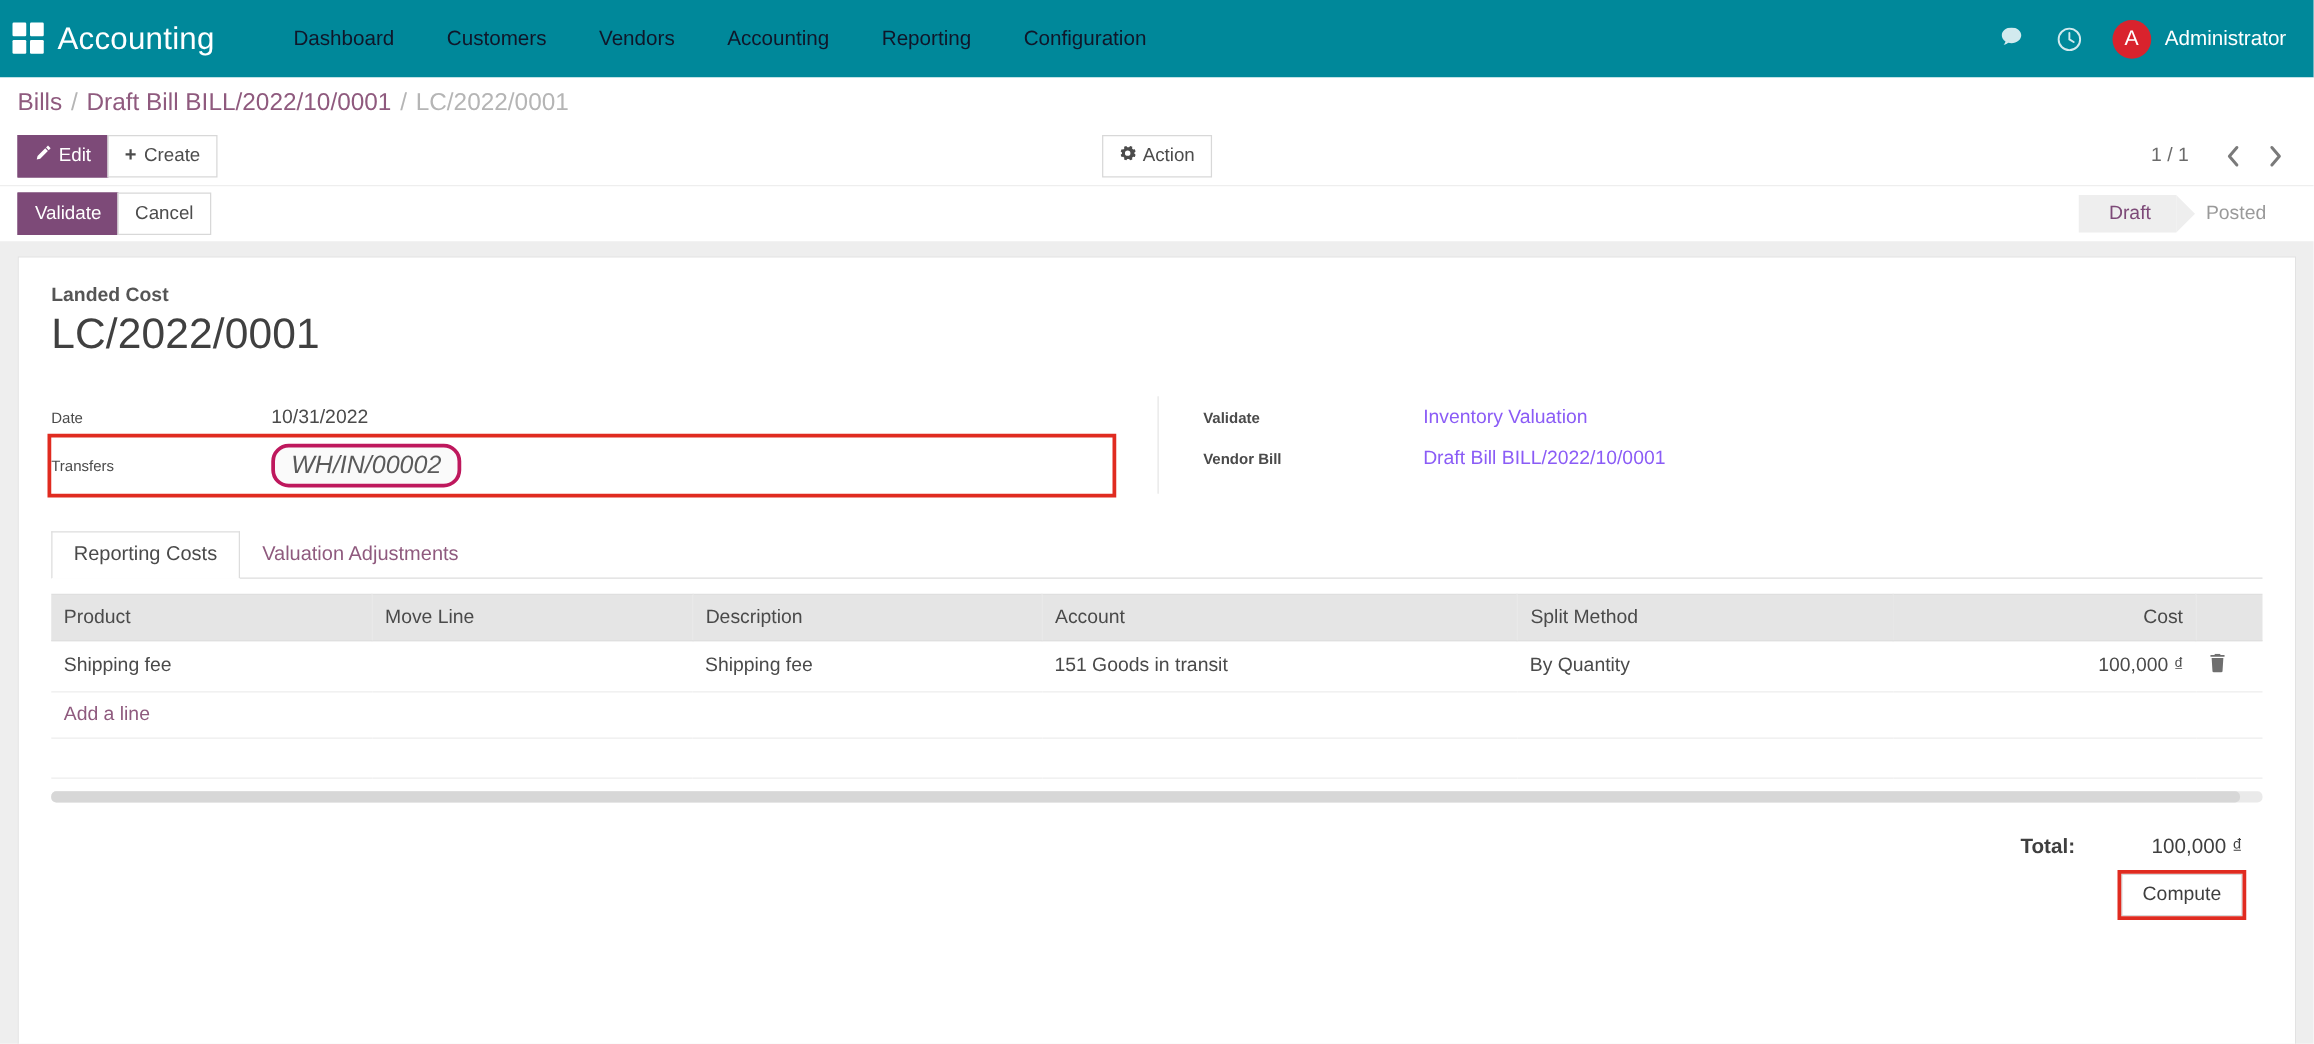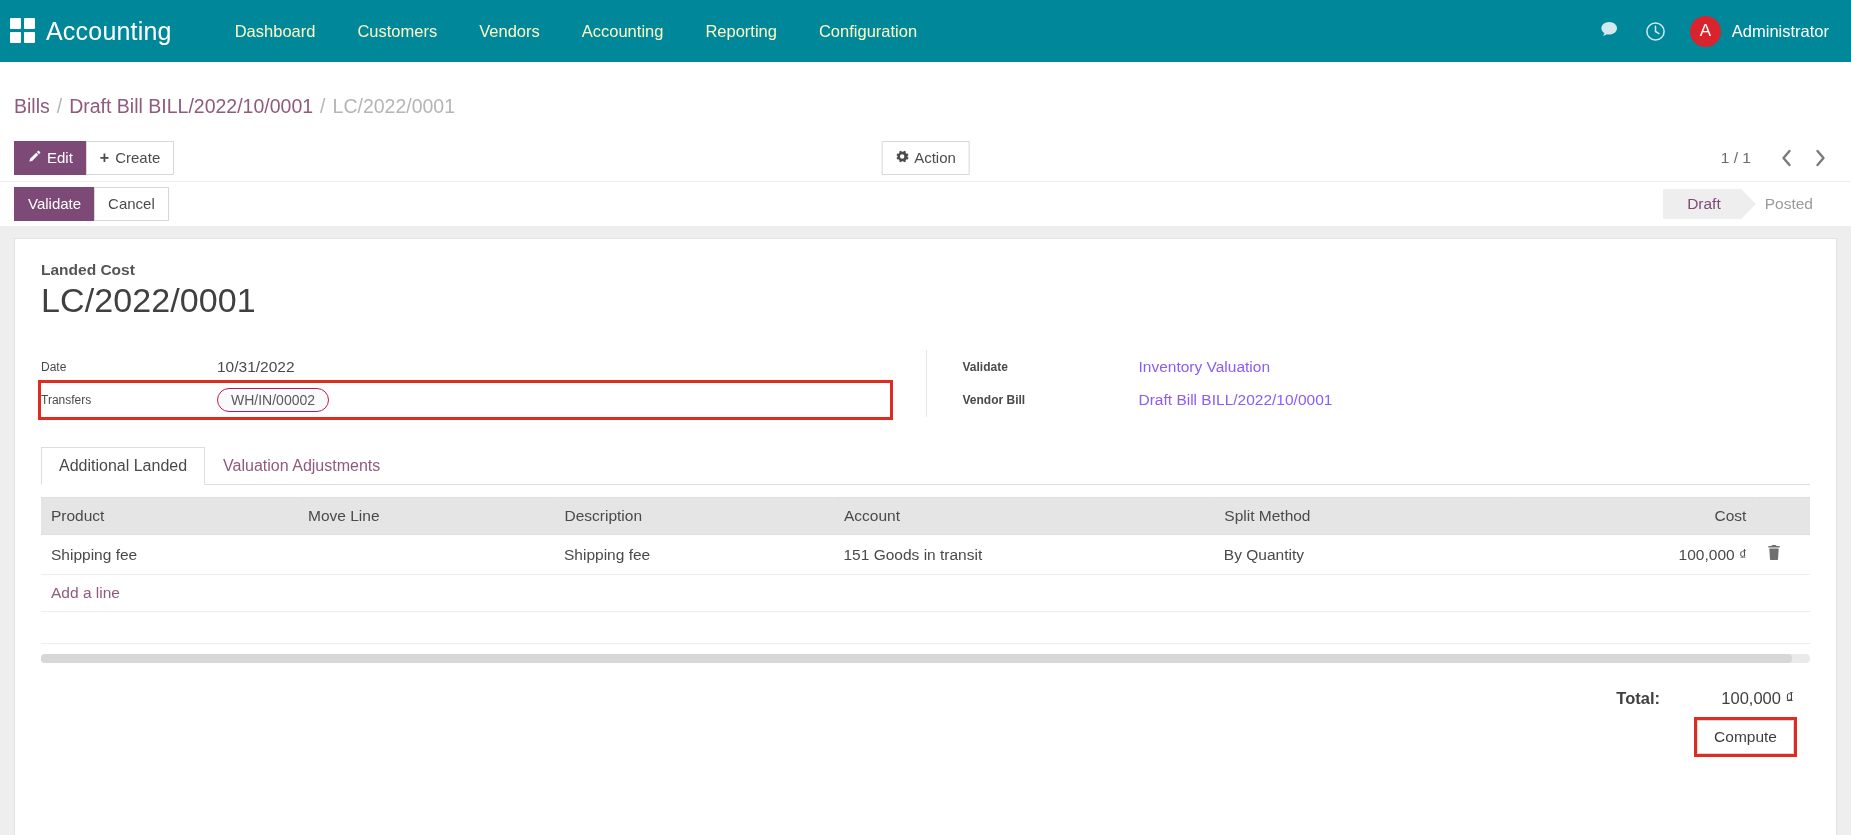--- a/index.html
+++ b/index.html
@@ -41,21 +41,21 @@
     white-space: nowrap;
   }
   .menu-list { display: flex; align-items: center; height: 100%; }
   .menu-item {
     font-size: 16.5px;
     padding: 0 21px;
     line-height: 51px;
     height: 51px;
     cursor: pointer;
     white-space: nowrap;
-    color: #fef9c3;
+    color: #0f172a;
   }
   .nav-right {
     margin-left: auto;
     display: flex;
     align-items: center;
     gap: 0px;
   }
   .nav-icon {
     width: 44px; height: 51px;
     display: flex; align-items: center; justify-content: center;
@@ -73,24 +73,23 @@
     background: #d9232d; color: #fff;
     display: flex; align-items: center; justify-content: center;
     font-size: 17px; font-weight: 400;
     margin-right: 11px;
   }
   .user-name { font-size: 16.5px; color: #ffffff; white-space: nowrap; }
 
   
   .breadcrumb-bar {
     height: 40px;
-    display: flex; 
+    display: flex; align-items: center;
     padding: 0 14px;
     background: #ffffff;
-    margin-top: 33px;
   }
   .bc { font-size: 19.5px; white-space: nowrap; }
   .bc-link { color: #8f5a7e; cursor: pointer; }
   .bc-sep { color: #b5b5b5; margin: 0 7px; }
   .bc-active { color: #b5b5b5; }
 
   
   .cp-row {
     display: flex; align-items: center;
     padding: 0 14px 0 14px;
@@ -223,27 +222,28 @@
   }
   .f-label.light { font-weight: 400; }
   .f-val {
     font-size: 15.5px;
     color: #4a4a4a;
     padding: 5px 0;
   }
   .f-val.link { color: #8b5cf6; cursor: pointer; }
   .tag-pill {
     display: inline-block;
-    border: 1px solid #be185d;
+    border: 3px solid #be185d;
     border-radius: 14px;
     padding: 3px 13px;
-    font-size: 14px;
+    font-size: 20px;
     color: #5a5a5a;
     background: #fafafa;
     cursor: pointer;
+    font-style: italic;
   }
   .hl-red {
     outline: 3px solid #e02b20;
     outline-offset: 0px;
   }
 
   
   .notebook { margin-top: 30px; }
   .nb-tabs {
     display: flex;
@@ -474,21 +474,21 @@
         </div>
         <div class="f-row">
           <div class="f-label">Vendor Bill</div>
           <div class="f-val link">Draft Bill BILL/2022/10/0001</div>
         </div>
       </div>
     </div>
 
     <div class="notebook">
       <div class="nb-tabs">
-        <div class="nb-tab active">Additional Landed</div>
+        <div class="nb-tab active">Reporting Costs</div>
         <div class="nb-tab">Valuation Adjustments</div>
       </div>
 
       <table class="o-list">
         <colgroup>
           <col style="width:14.5%">
           <col style="width:14.5%">
           <col style="width:15.8%">
           <col style="width:21.5%">
           <col style="width:17%">

